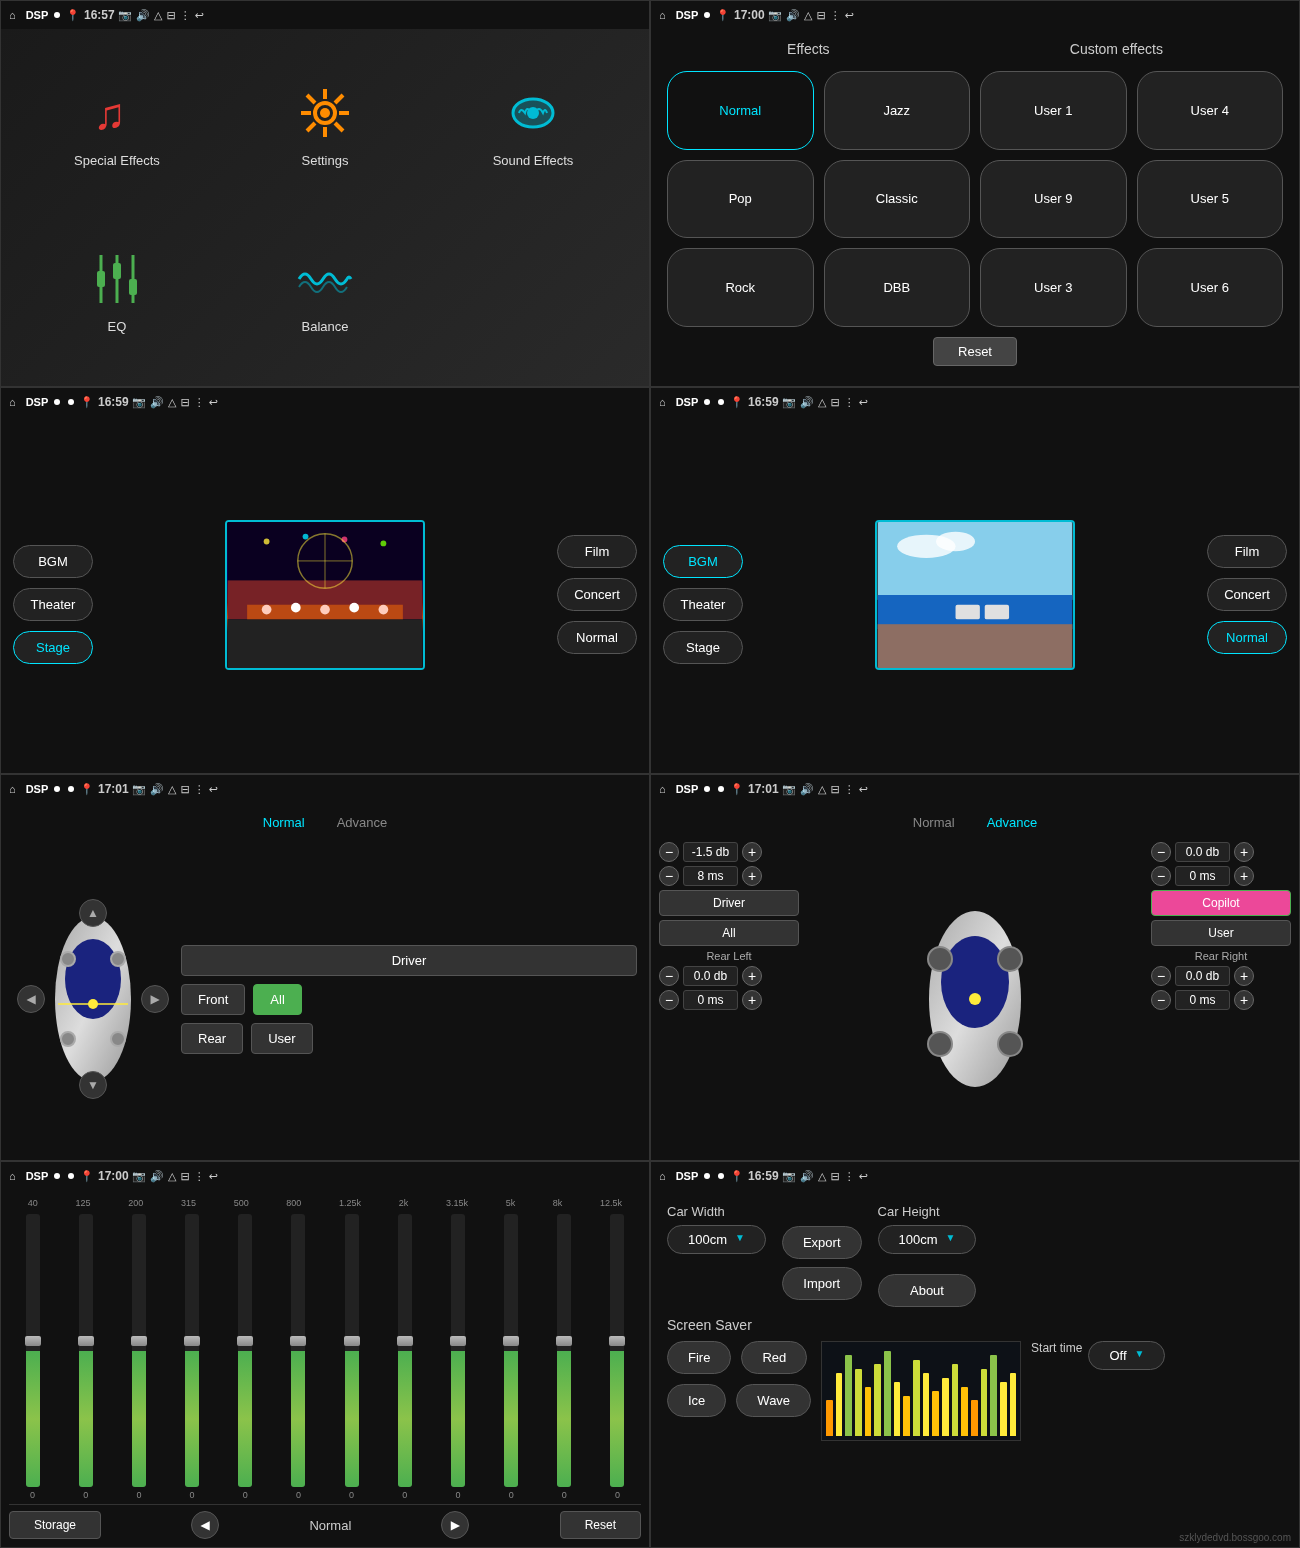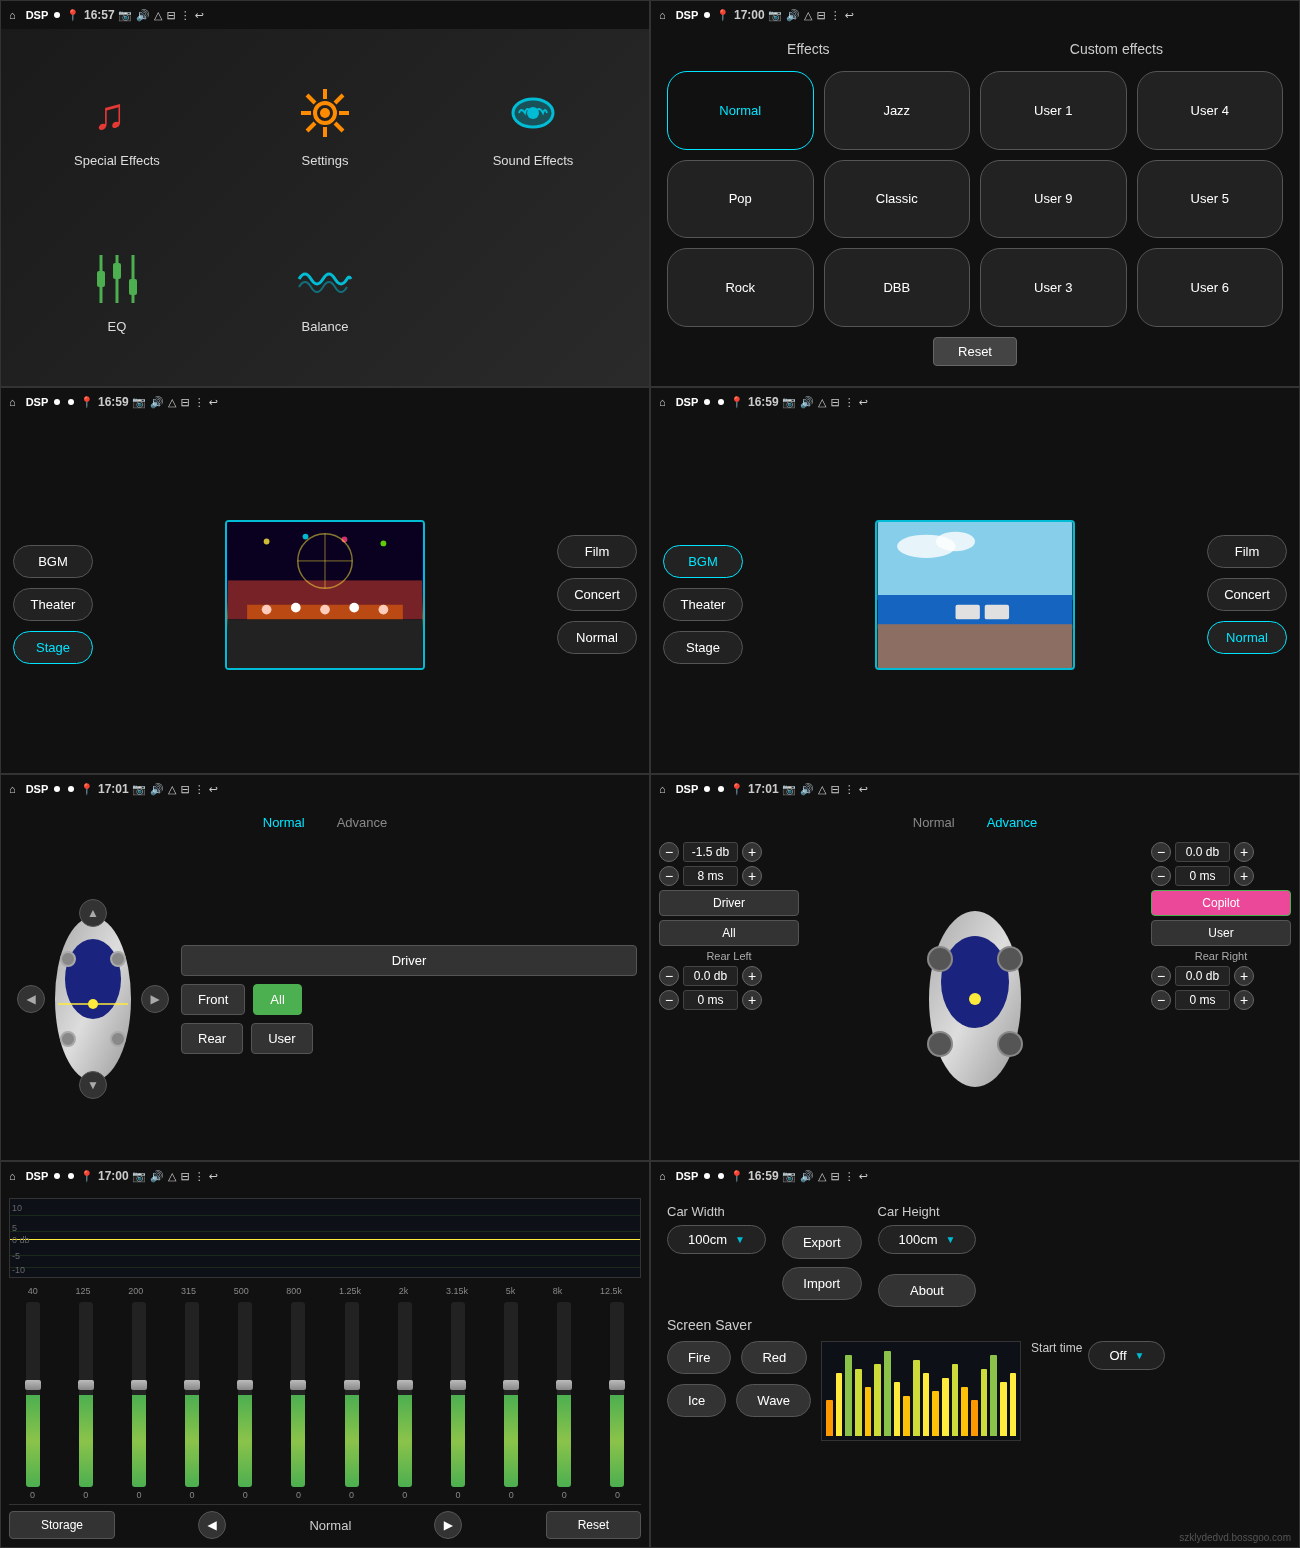--- a/index.html
+++ b/index.html
@@ -436,21 +436,21 @@
       align-items: center;
       padding-top: 6px;
       border-top: 1px solid #333;
     }
     .eq-bottom-btn {
       background: #333;
       border: 1px solid #555;
       border-radius: 4px;
       color: #fff;
       font-size: 12px;
-      padding: 6px 31px;
+      padding: 6px 24px;
       cursor: pointer;
     }
     .eq-play-btn {
       width: 28px;
       height: 28px;
       border-radius: 50%;
       background: #333;
       border: 1px solid #555;
       display: flex;
       align-items: center;
@@ -474,21 +474,20 @@
       gap: 10px;
     }
     .settings-dropdown {
       background: #222;
       border: 1px solid #555;
       border-radius: 20px;
       color: #fff;
       font-size: 13px;
       padding: 6px 20px;
       display: flex;
-      align-items: center;
       gap: 8px;
       cursor: pointer;
     }
     .settings-dropdown .arrow { color: #00bcd4; font-size: 10px; }
     .settings-action-btn {
       background: #333;
       border: 1px solid #555;
       border-radius: 20px;
       color: #fff;
       font-size: 13px;
@@ -931,33 +930,20 @@
       <span>📷</span>
       <span>🔊</span>
       <span>△</span>
       <span>⊟</span>
       <span>⋮</span>
       <span>↩</span>
     </span>
   </div>
   <div class="eq-content">
 
-    <div class="eq-chart-area">
-      <div class="eq-grid-line" style="top:16px"></div>
-      <div class="eq-grid-line" style="top:32px"></div>
-      <div class="eq-yellow-line" style="top:40px"></div>
-      <div class="eq-grid-line" style="top:56px"></div>
-      <div class="eq-grid-line" style="top:68px"></div>
-
-      <div style="position:absolute;left:2px;top:4px;font-size:9px;color:#666;">10</div>
-      <div style="position:absolute;left:2px;top:24px;font-size:9px;color:#666;">5</div>
-      <div style="position:absolute;left:2px;top:36px;font-size:9px;color:#666;">0 db</div>
-      <div style="position:absolute;left:2px;top:52px;font-size:9px;color:#666;">-5</div>
-      <div style="position:absolute;left:2px;top:66px;font-size:9px;color:#666;">-10</div>
-    </div>
 
     <div class="eq-labels-row">
       <span>40</span>
       <span>125</span>
       <span>200</span>
       <span>315</span>
       <span>500</span>
       <span>800</span>
       <span>1.25k</span>
       <span>2k</span>

